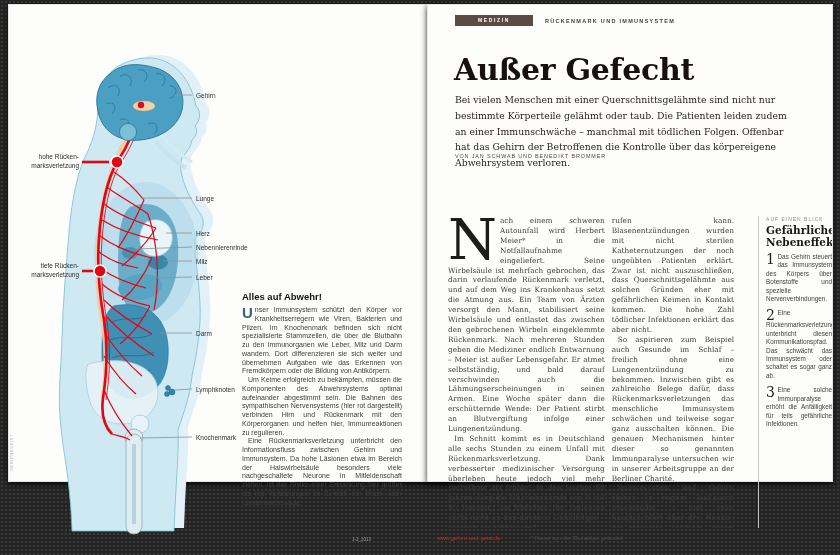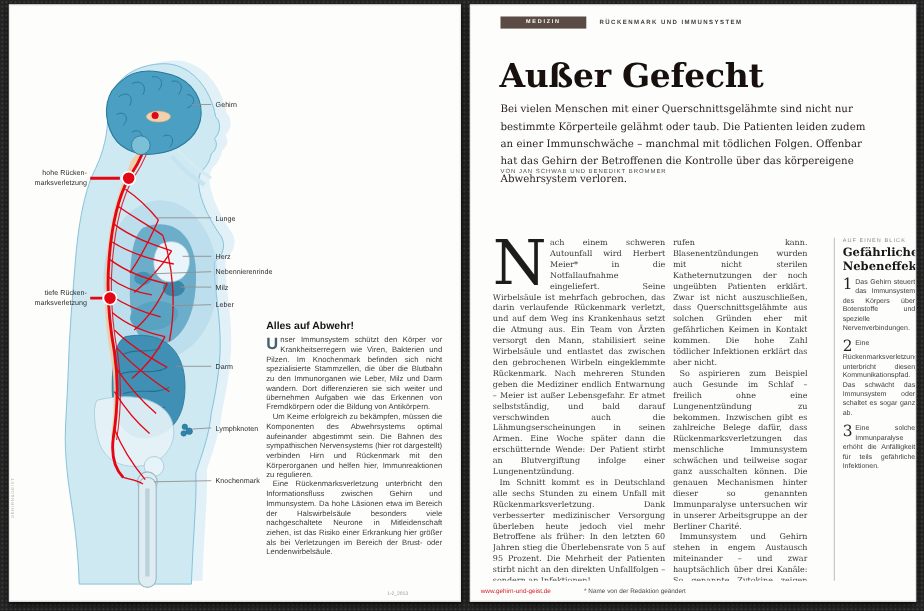--- a/index.html
+++ b/index.html
@@ -1,22 +1,22 @@
 <!DOCTYPE html>
 <html lang="de"><head>
 <meta charset="utf-8">
 <style>
   html,body{margin:0;padding:0;background:#181818;}
   .stage{position:relative;width:840px;height:555px;overflow:hidden;
          background-color:#242424;
          background-image:radial-gradient(#3a3a3a 0.8px, transparent 0.9px);
          background-size:4px 4px;}
-  .page{position:absolute;top:4px;height:543px;background:#fdfdfc;
+  .page{position:absolute;top:4px;height:478px;background:#fdfdfc;
         box-shadow:0 2px 6px rgba(0,0,0,0.85), inset 0 0 0 1px #e5e5e3;}
-  #left-page{left:8px;width:411px;}
+  #left-page{left:8px;width:411px;padding-left:37px;}
   #right-page{left:427px;width:406px;}
 
   
   .badge{position:absolute;left:28px;top:11px;width:78px;height:11px;
          background:#5a4b45;color:#fff;font:bold 5px/11px "Liberation Sans",sans-serif;
          text-align:center;letter-spacing:1.6px;}
   .kicker{position:absolute;left:118px;top:14px;
           font:bold 5.5px "Liberation Sans",sans-serif;letter-spacing:1.3px;color:#43403d;}
   .article-title{position:absolute;left:27px;top:30px;
           font:bold 30px/32px "DejaVu Serif",serif;color:#17100d;letter-spacing:-0.3px;}

